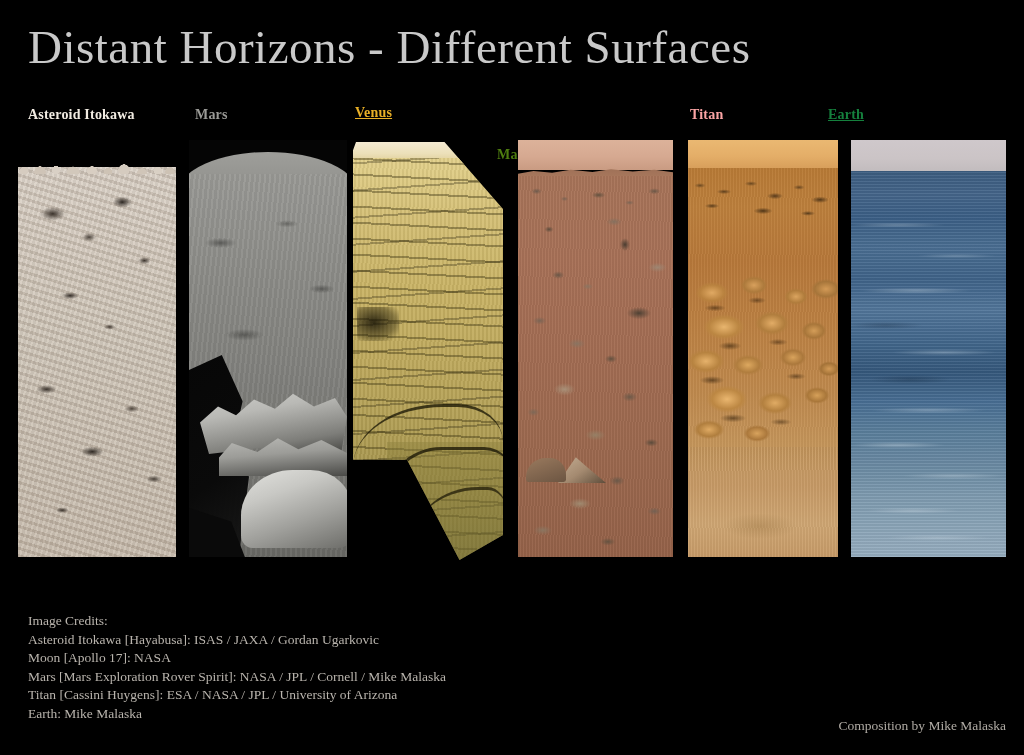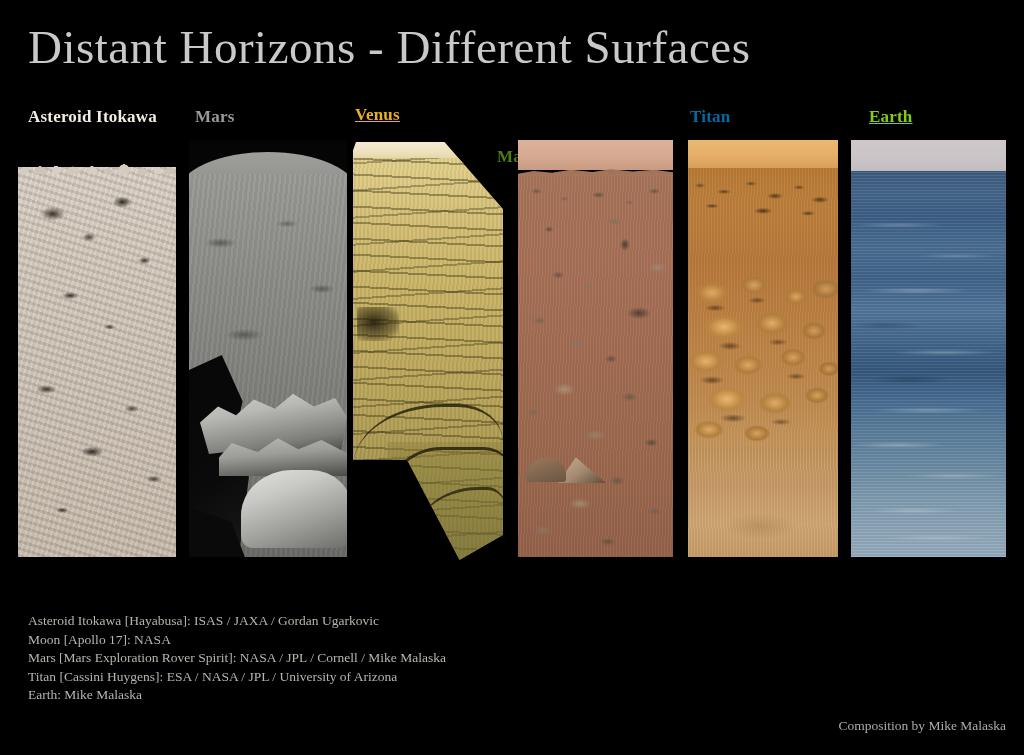--- a/index.html
+++ b/index.html
@@ -31,21 +31,21 @@
     letter-spacing: 0.5px;
     color: #c9c9c9;
     font-weight: 400;
     font-family: "Liberation Serif", "DejaVu Serif", serif;
     white-space: nowrap;
   }
 
   
   .panel-label {
     position: absolute;
-    font-size: 17px;
+    font-size: 14px;
     font-weight: bold;
     font-family: "Liberation Serif", "DejaVu Serif", serif;
     white-space: nowrap;
     letter-spacing: 0.2px;
   }
 
   
   .panel {
     position: absolute;
     overflow: hidden;
@@ -375,22 +375,22 @@
 <body>
 
 <div id="poster">
 
   <div class="poster-title">Distant Horizons - Different Surfaces</div>
 
   <div class="panel-label" style="left:28px; top:107px; color:#f2ece2;">Asteroid Itokawa</div>
   <div class="panel-label" style="left:195px; top:107px; color:#9a9a96;">Mars</div>
   <div class="panel-label" style="left:355px; top:105px; color:#e9b026;text-decoration:underline;">Venus</div>
   <div class="panel-label" style="left:497px; top:107px; color:#4d7c0f;margin-top:40px;">Mars</div>
-  <div class="panel-label" style="left:690px; top:107px; color:#0369a1;">Titan</div>
-  <div class="panel-label" style="left:869px; top:107px; color:#84cc16;text-decoration:underline;">Earth</div>
+  <div class="panel-label" style="left:690px; top:107px; color:#fca5a5;">Titan</div>
+  <div class="panel-label" style="left:828px; top:107px; color:#15803d;text-decoration:underline;">Earth</div>
 
   <div class="panel" id="panel-itokawa">
     <div class="ito-body"></div>
     <div class="ito-top"></div>
   </div>
 
   <div class="panel" id="panel-moon">
     <div class="moon-sky"></div>
     <div class="moon-horizon"></div>
     <div class="moon-ground"></div>
@@ -429,20 +429,21 @@
     <div class="titan-foreground"></div>
   </div>
 
   <div class="panel" id="panel-earth">
     <div class="earth-sky"></div>
     <div class="earth-sea"></div>
     <div class="earth-waves"></div>
   </div>
 
   <div id="credits">
+    <span class="credit-line">Image Credits:</span>
     <span class="credit-line">Asteroid Itokawa [Hayabusa]: ISAS / JAXA / Gordan Ugarkovic</span>
     <span class="credit-line">Moon [Apollo 17]: NASA</span>
     <span class="credit-line">Mars [Mars Exploration Rover Spirit]:  NASA / JPL / Cornell / Mike Malaska</span>
     <span class="credit-line">Titan [Cassini Huygens]: ESA / NASA / JPL / University of Arizona</span>
     <span class="credit-line">Earth:  Mike Malaska</span>
   </div>
 
   <div id="composition">Composition by Mike Malaska</div>
 
 </div>

